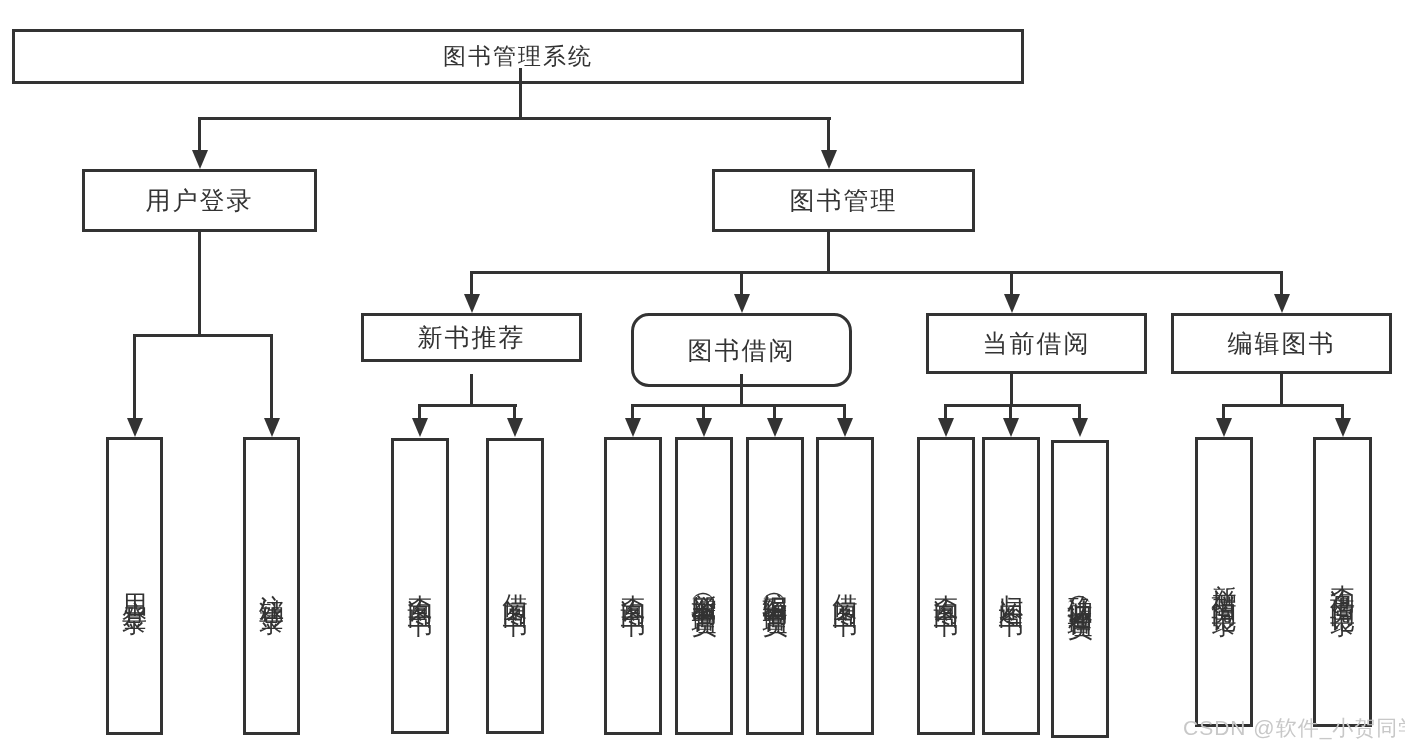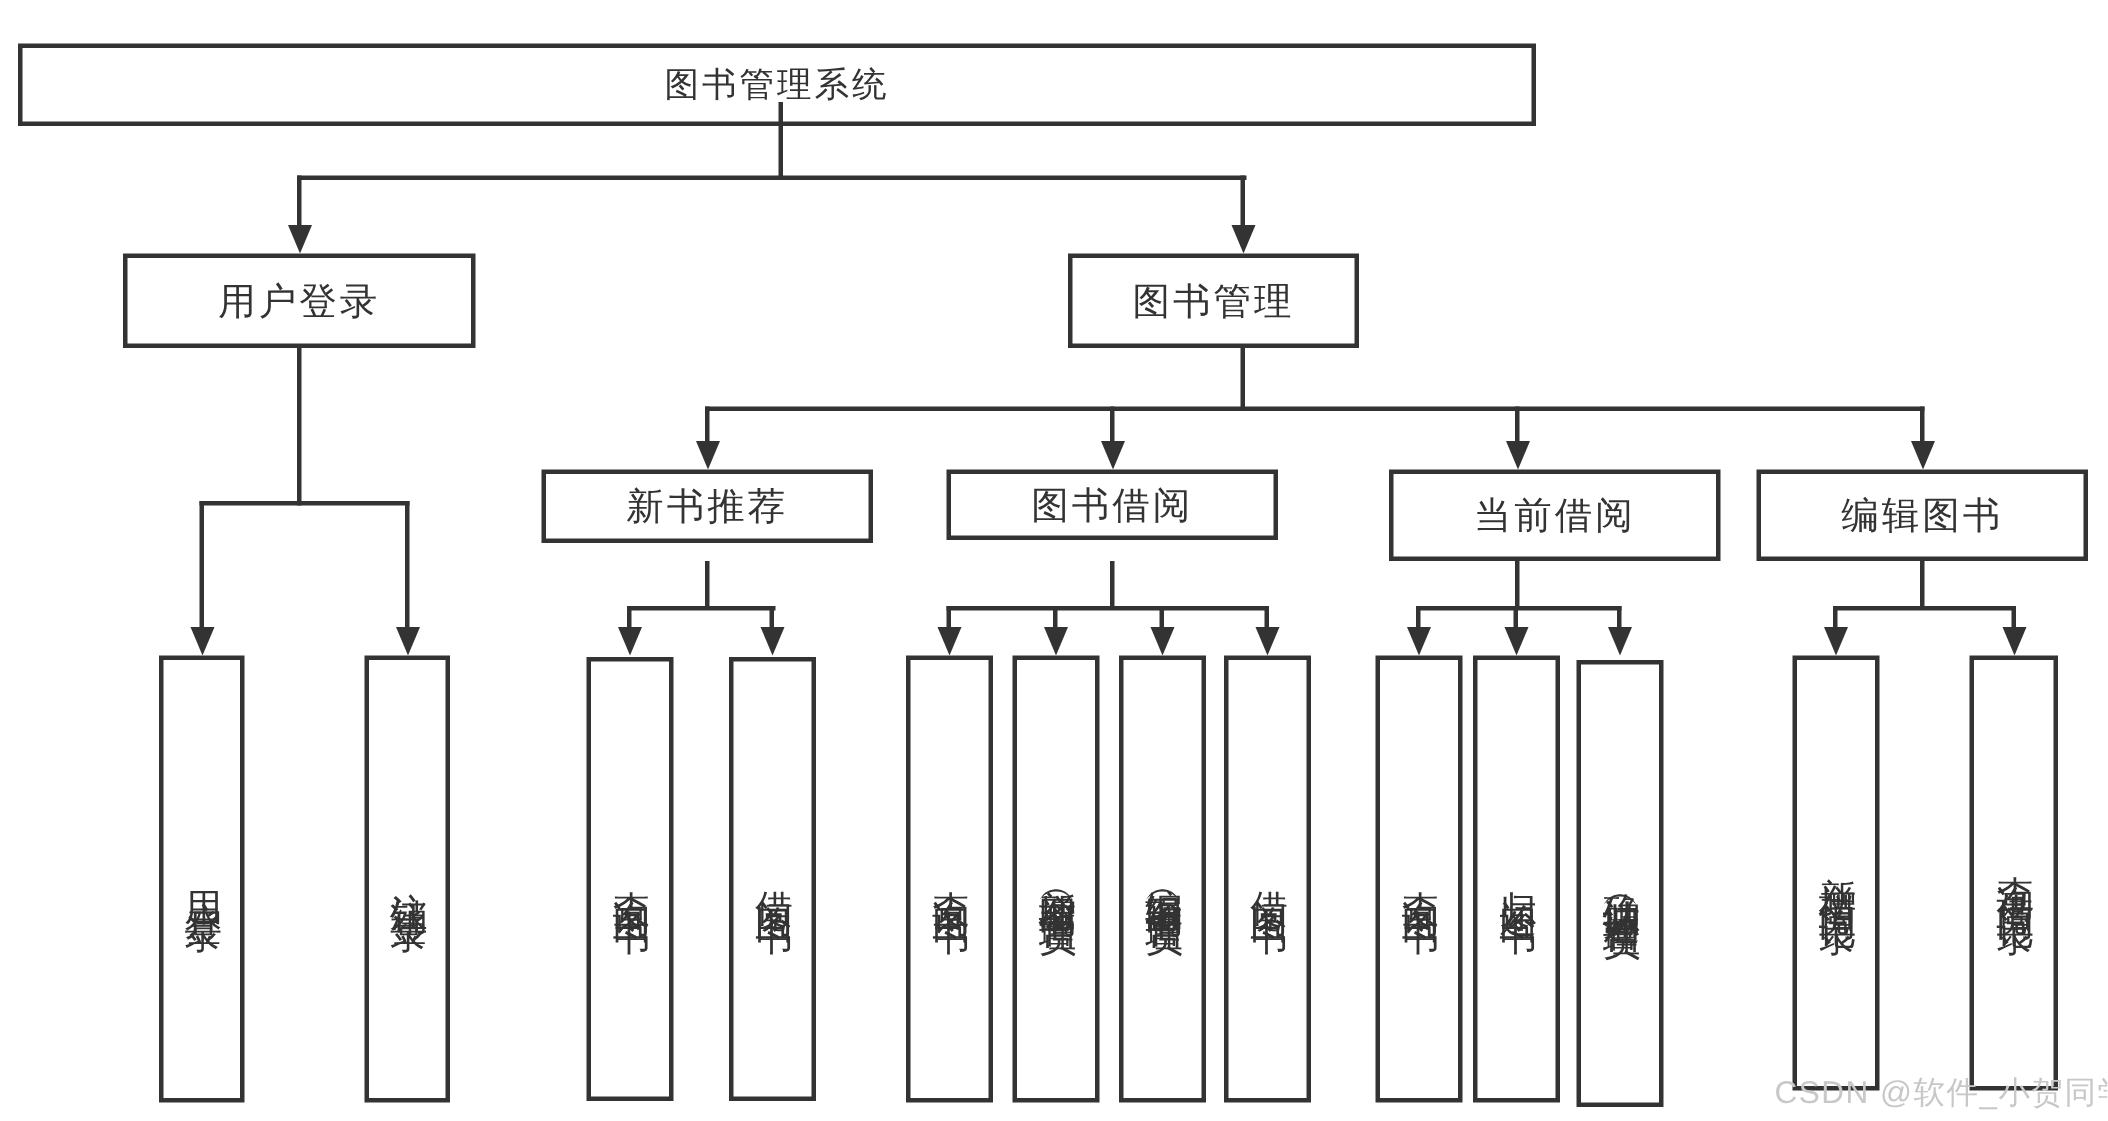--- a/index.html
+++ b/index.html
@@ -75,36 +75,36 @@
 <div id="stage">
 
   <div class="box title" style="left:12px;top:13px;width:1012px;height:55px;margin-top:16px;">图书管理系统</div>
 
   <div class="vline" style="left:519px;top:68px;width:3px;height:52px;"></div>
   <div class="hline" style="left:198px;top:117px;width:633px;height:3px;"></div>
   <div class="arrow" style="left:198px;top:117px;height:34px;"></div>
   <div class="arrow" style="left:827px;top:117px;height:34px;"></div>
 
   <div class="box" style="left:82px;top:169px;width:235px;height:63px;">用户登录</div>
-  <div class="box" style="left:712px;top:169px;width:194px;height:63px;">图书管理</div>
+  <div class="box" style="left:712px;top:169px;width:263px;height:63px;">图书管理</div>
 
   <div class="vline" style="left:198px;top:232px;width:3px;height:105px;"></div>
   <div class="hline" style="left:133px;top:334px;width:140px;height:3px;"></div>
   <div class="arrow" style="left:133px;top:334px;height:85px;"></div>
   <div class="arrow" style="left:270px;top:334px;height:85px;"></div>
 
   <div class="vline" style="left:827px;top:232px;width:3px;height:42px;"></div>
   <div class="hline" style="left:470px;top:271px;width:813px;height:3px;"></div>
   <div class="arrow" style="left:470px;top:271px;height:24px;"></div>
   <div class="arrow" style="left:740px;top:271px;height:24px;"></div>
   <div class="arrow" style="left:1010px;top:271px;height:24px;"></div>
   <div class="arrow" style="left:1280px;top:271px;height:24px;"></div>
 
   <div class="box" style="left:361px;top:313px;width:221px;height:49px;">新书推荐</div>
-  <div class="box" style="left:631px;top:313px;width:221px;height:47px;">图书借阅</div>
+  <div class="box" style="left:631px;top:313px;width:221px;height:74px;border-radius:18px;">图书借阅</div>
   <div class="box" style="left:926px;top:313px;width:221px;height:61px;">当前借阅</div>
   <div class="box" style="left:1171px;top:313px;width:221px;height:61px;">编辑图书</div>
 
   <div class="vline" style="left:470px;top:374px;width:3px;height:32px;"></div>
   <div class="hline" style="left:418px;top:404px;width:99px;height:3px;"></div>
   <div class="arrow" style="left:418px;top:404px;height:15px;"></div>
   <div class="arrow" style="left:513px;top:404px;height:15px;"></div>
 
   <div class="vline" style="left:740px;top:374px;width:3px;height:32px;"></div>
   <div class="hline" style="left:631px;top:404px;width:215px;height:3px;"></div>

